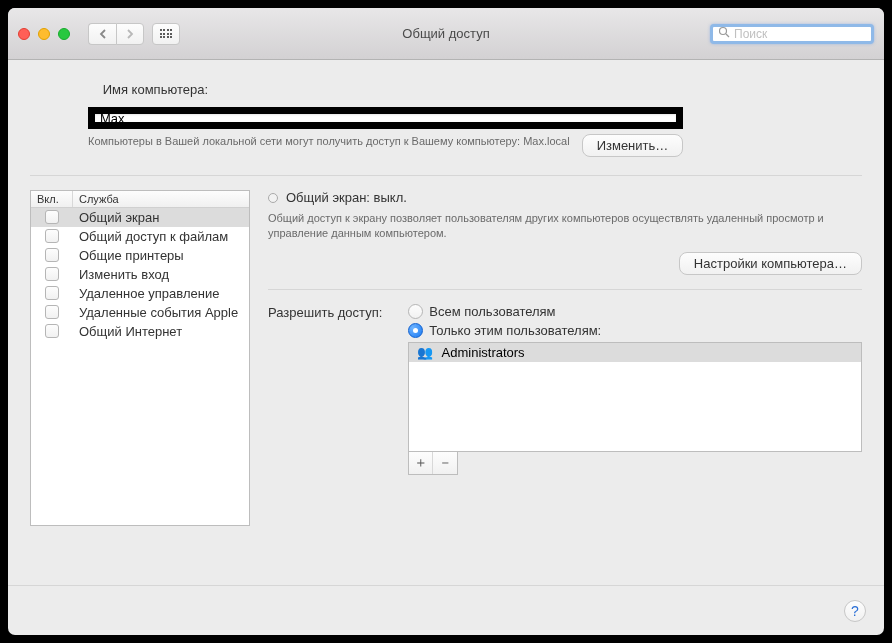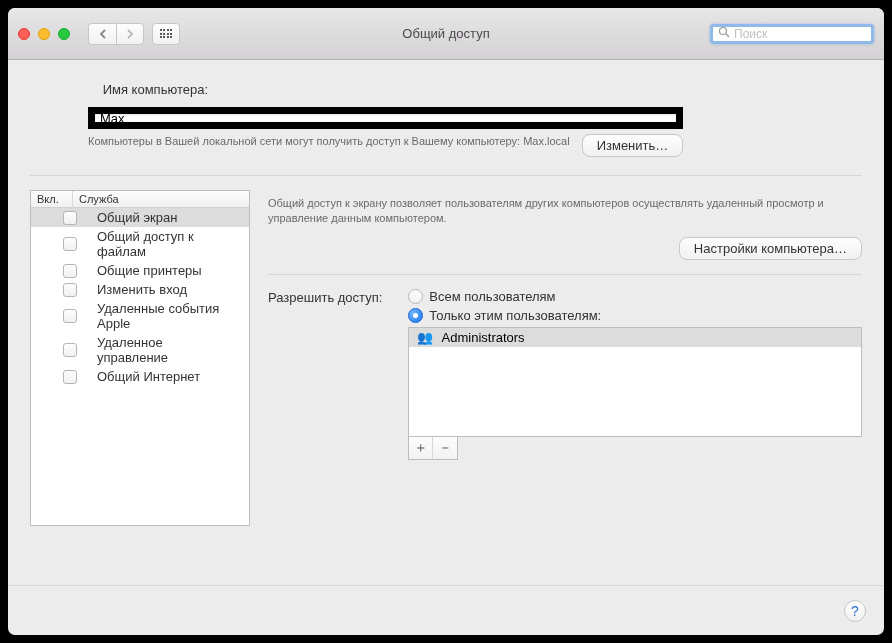--- a/index.html
+++ b/index.html
@@ -41,21 +41,21 @@
     
     .divider { border: none; border-top: 1px solid #d6d6d6; margin: 18px 0 0; }
     
     .mainsec { display: flex; padding-top: 14px; gap: 18px; }
     
     .svc-panel { width: 220px; }
     .svc-table { border: 1px solid #bdbdbd; background: #fff; height: 336px; }
     .svc-head { display: flex; background: linear-gradient(#fdfdfd,#f0f0f0); border-bottom: 1px solid #d0d0d0; }
     .svc-head .col-on { width: 42px; padding: 2px 6px; font-size: 11px; color: #333; border-right: 1px solid #d8d8d8; text-align: left; }
     .svc-head .col-name { flex: 1; padding: 2px 6px; font-size: 11px; color: #333; text-align: left; }
-    .svc-row { display: flex; align-items: center; padding: 2px 18px; font-size: 13px; }
+    .svc-row { display: flex; padding: 2px 0; font-size: 13px; }
     .svc-row.sel { background: #dcdcdc; }
     .svc-row .cb-cell { width: 42px; display: flex; justify-content: center; }
     .svc-row .nm-cell { flex: 1; padding-left: 6px; color: #333; }
     .mac-checkbox { width: 14px; height: 14px; border: 1px solid #b5b5b5; border-radius: 3px; background: linear-gradient(#fdfdfd,#f1f1f1); }
     
     .detail { flex: 1; }
     .status-row { display: flex; align-items: center; gap: 8px; }
     .status-dot { width: 10px; height: 10px; border-radius: 50%; border: 1px solid #aaa; background: #f2f2f2; }
     .status-text { font-size: 13px; color: #333; font-weight: 500; }
     .desc { font-size: 11px; color: #6a6a6a; margin-top: 6px; line-height: 1.4; }
@@ -180,39 +180,43 @@
               <div class="svc-row">
                 <div class="cb-cell">
                   <div class="mac-checkbox"></div>
                 </div>
                 <div class="nm-cell">Изменить вход</div>
               </div>
               <div class="svc-row">
                 <div class="cb-cell">
                   <div class="mac-checkbox"></div>
                 </div>
+                <div class="nm-cell">Удаленное управление</div>
+              </div>
+              <div class="svc-row">
+                <div class="cb-cell">
+                  <div class="mac-checkbox"></div>
+                </div>
                 <div class="nm-cell">Удаленные события Apple</div>
               </div>
               <div class="svc-row">
                 <div class="cb-cell">
                   <div class="mac-checkbox"></div>
                 </div>
-                <div class="nm-cell">Удаленное управление</div>
-              </div>
-              <div class="svc-row">
-                <div class="cb-cell">
-                  <div class="mac-checkbox"></div>
-                </div>
                 <div class="nm-cell">Общий Интернет</div>
               </div>
             </div>
         </div>
       </div>
 
       <div class="detail">
+        <div class="status-row">
+          <div class="status-dot"></div>
+          <div class="status-text">Общий экран: выкл.</div>
+        </div>
         <div class="desc">Общий доступ к экрану позволяет пользователям других компьютеров осуществлять удаленный просмотр и управление данным компьютером.</div>
         <div class="settings-row">
           <button class="mac-btn">Настройки компьютера…</button>
         </div>
 
         <hr class="sep">
 
         <div class="access-row">
           <div class="access-label">Разрешить доступ:</div>
           <div class="access-opts">

